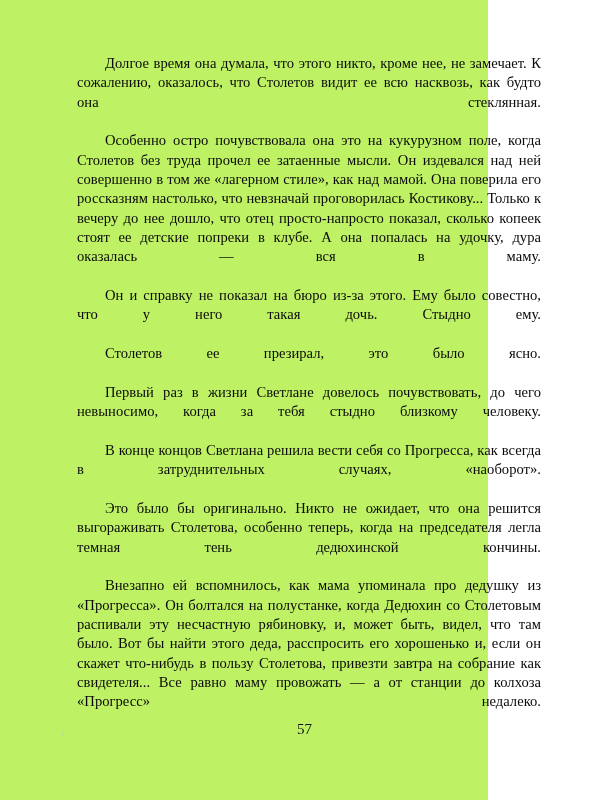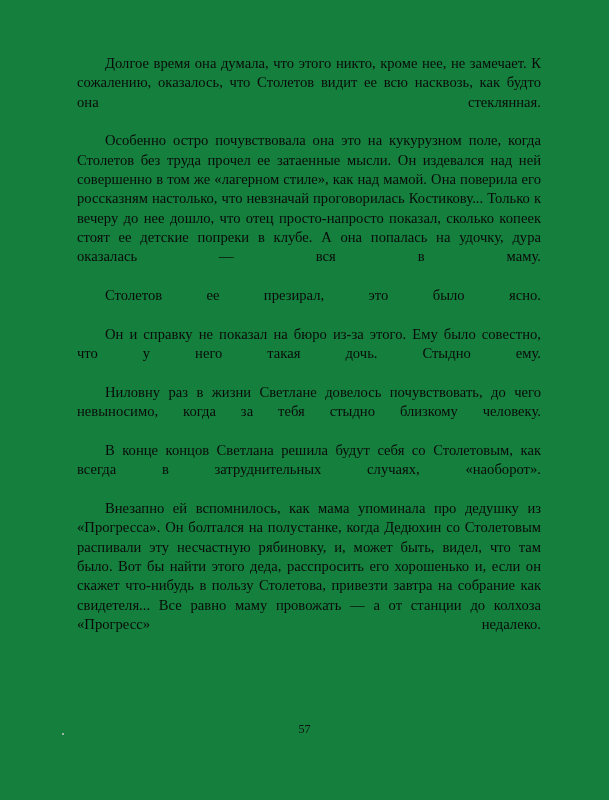--- a/index.html
+++ b/index.html
@@ -11,23 +11,23 @@
   body {
     width: 609px;
     height: 800px;
     overflow: hidden;
     font-family: "Liberation Serif", "DejaVu Serif", serif;
     color: #0a0a0a;
   }
 
   .page {
     position: relative;
-    width: 609px;
+    width: 488px;
     height: 800px;
-    background: #15803d;
+    background: #bef264;
     box-sizing: border-box;
   }
 
   .text-block {
     position: absolute;
     left: 77px;
     top: 54px;
     width: 464px;
     text-align: justify;
     text-justify: inter-word;
@@ -51,21 +51,21 @@
     display: inline-block;
     width: 100%;
   }
 
   .page-number {
     position: absolute;
     left: 0;
     top: 720px;
     width: 609px;
     text-align: center;
-    font-size: 12px;
+    font-size: 15px;
     line-height: 19px;
     font-family: "Liberation Serif", "DejaVu Serif", serif;
     color: #101010;
   }
 
   
   .speck {
     position: absolute;
     left: 62px;
     top: 733px;
@@ -76,24 +76,25 @@
   }
 </style>
 </head>
 <body>
 
 <div class="page">
 
   <div class="text-block">
     <p class="para">Долгое время она думала, что этого никто, кроме нее, не замечает. К сожалению, оказалось, что Столетов видит ее всю насквозь, как будто она стеклянная.</p>
     <p class="para">Особенно остро почувствовала она это на кукурузном поле, когда Столетов без труда прочел ее затаенные мысли. Он издевался над ней совершенно в том же «лагерном стиле», как над мамой. Она поверила его россказням настолько, что невзначай проговорилась Костикову... Только к вечеру до нее дошло, что отец просто-напросто показал, сколько копеек стоят ее детские попреки в клубе. А она попалась на удочку, дура оказалась — вся в маму.</p>
+    <p class="para">Он и справку не показал на бюро из-за этого. Ему было совестно, что у него такая дочь. Стыдно ему.</p>
     <p class="para">Столетов ее презирал, это было ясно.</p>
-    <p class="para">Он и справку не показал на бюро из-за этого. Ему было совестно, что у него такая дочь. Стыдно ему.</p>
-    <p class="para">Ниловну раз в жизни Светлане довелось почувствовать, до чего невыносимо, когда за тебя стыдно близкому человеку.</p>
-    <p class="para">В конце концов Светлана решила будут себя со Столетовым, как всегда в затруднительных случаях, «наоборот».</p>
+    <p class="para">Первый раз в жизни Светлане довелось почувствовать, до чего невыносимо, когда за тебя стыдно близкому человеку.</p>
+    <p class="para">В конце концов Светлана решила вести себя со Прогресса, как всегда в затруднительных случаях, «наоборот».</p>
+    <p class="para">Это было бы оригинально. Никто не ожидает, что она решится выгораживать Столетова, особенно теперь, когда на председателя легла темная тень дедюхинской кончины.</p>
     <p class="para">Внезапно ей вспомнилось, как мама упоминала про дедушку из «Прогресса». Он болтался на полустанке, когда Дедюхин со Столетовым распивали эту несчастную рябиновку, и, может быть, видел, что там было. Вот бы найти этого деда, расспросить его хорошенько и, если он скажет что-нибудь в пользу Столетова, привезти завтра на собрание как свидетеля... Все равно маму провожать — а от станции до колхоза «Прогресс» недалеко.</p>
 
   </div>
 
   <div class="speck"></div>
 
   <div class="page-number">57</div>
 
 </div>
 

